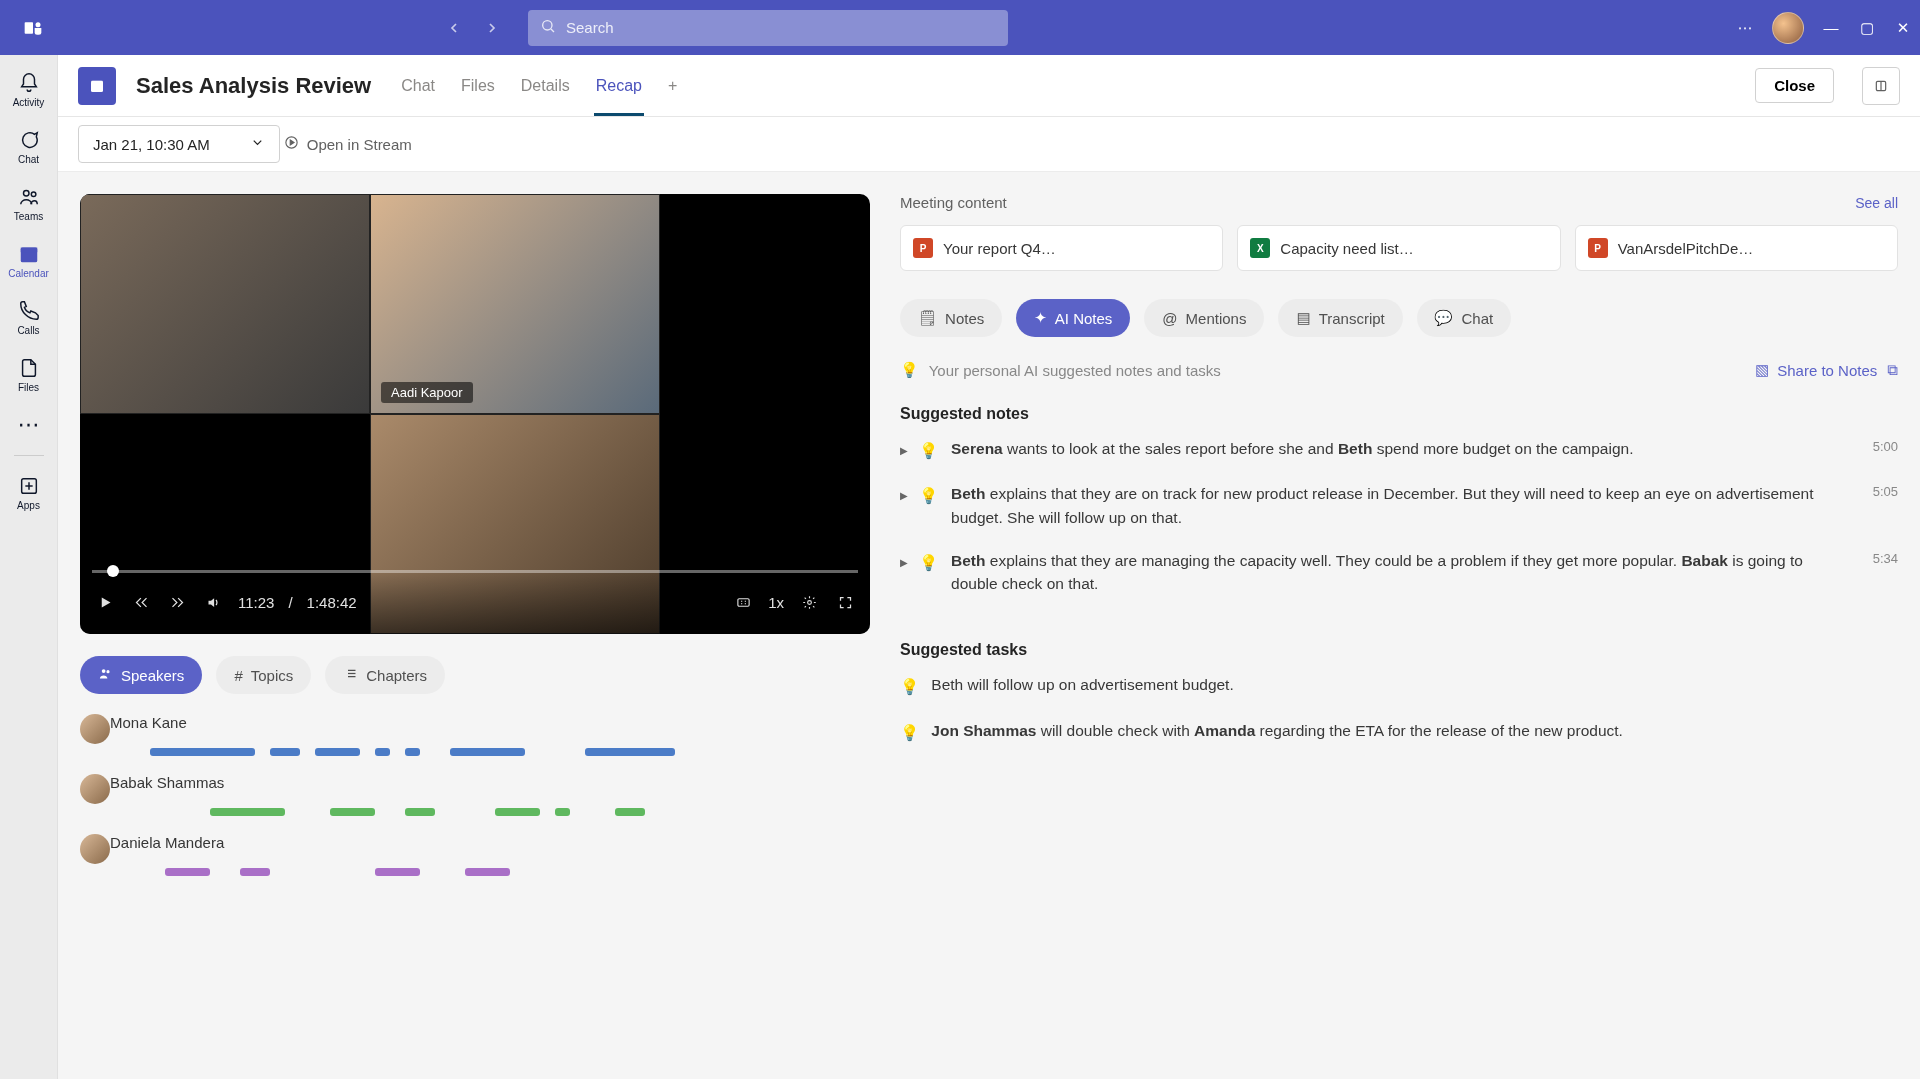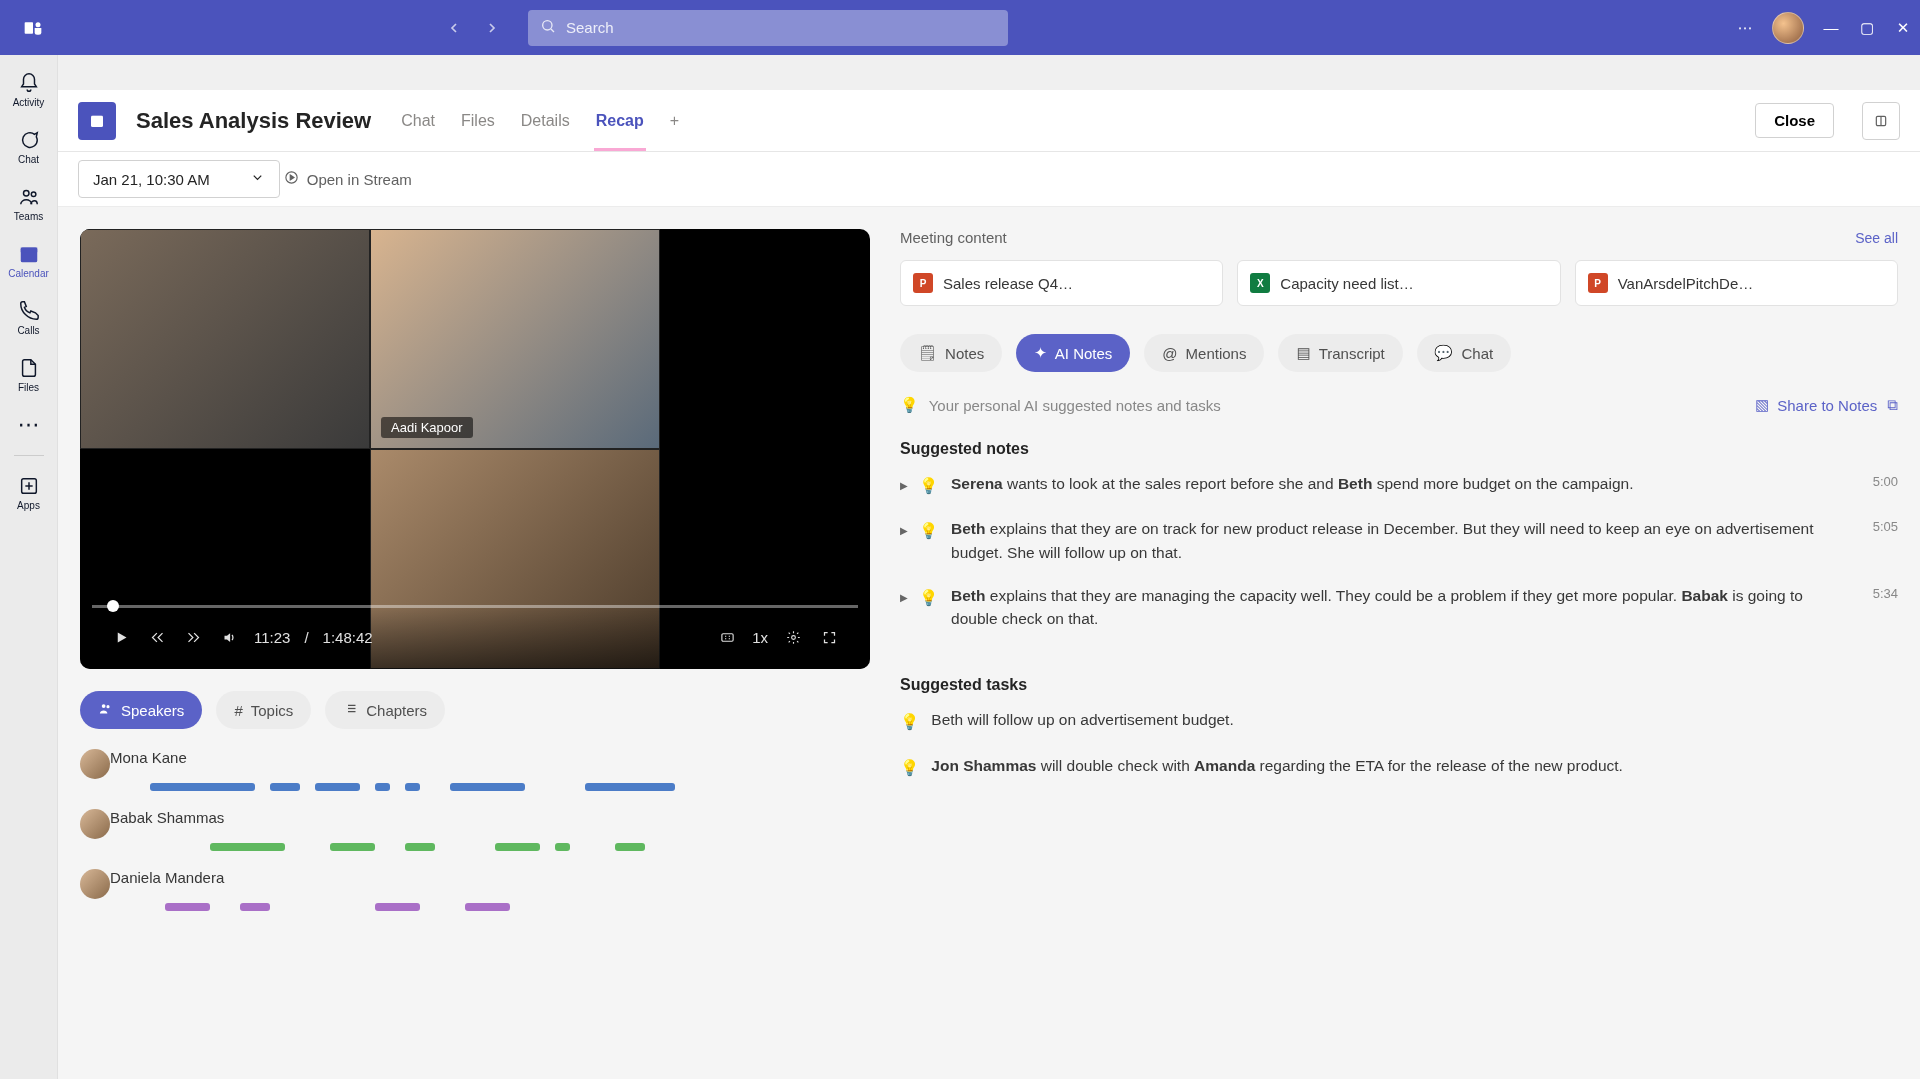--- a/index.html
+++ b/index.html
@@ -19,29 +19,29 @@
 
 
 .app { display: flex; height: calc(1079px - 55px); }
 .rail { width: 58px; background: #ebebeb; border-right: 1px solid #e0e0e0; display: flex; flex-direction: column; align-items: center; padding-top: 8px; gap: 4px; }
 .rail-item { width: 50px; display: flex; flex-direction: column; align-items: center; gap: 2px; padding: 8px 0; color: #0f172a; cursor: pointer; border-radius: 4px; }
 .rail-item.active { color: #4b53bc; }
 .rail-item .ico { font-size: 22px; width: 24px; height: 24px; display: flex; align-items: center; justify-content: center; }
 .rail-item .lbl { font-size: 10px; }
 .rail-sep { width: 30px; height: 1px; background: #ccc; margin: 6px 0; }
 
-.content { flex: 1; display: flex; flex-direction: column; background: #15803d; overflow: hidden; margin-top: 35px; }
+.content { flex: 1; display: flex; flex-direction: column; background: #15803d; overflow: hidden; }
 
 
 .hdr { height: 62px; display: flex; align-items: center; padding: 0 20px; gap: 20px; border-bottom: 1px solid #e6e6e6; background: #fff; }
 .hdr .meet-ico { width: 38px; height: 38px; background: #4b53bc; border-radius: 4px; display: flex; align-items: center; justify-content: center; color: white; font-size: 18px; }
 .hdr .title { font-size: 22px; font-weight: 700; color: #242424; }
 .hdr .tabs { display: flex; gap: 22px; margin-left: 8px; }
 .hdr .tab { font-size: 16px; color: #8a8886; cursor: pointer; padding: 18px 2px; }
-.hdr .tab.active { color: #4b53bc; border-bottom: 3px solid #f9a8d4; margin-bottom: -3px; font-weight: bold; }
+.hdr .tab.active { color: #4b53bc; border-bottom: 3px solid #0c4a6e; margin-bottom: -3px; }
 .hdr .close-btn { margin-left: auto; padding: 8px 18px; border: 1px solid #d1d1d1; border-radius: 4px; background: white; font-size: 15px; cursor: pointer; font-weight: 600; }
 .hdr .sq-btn { width: 38px; height: 38px; border: 1px solid #d1d1d1; border-radius: 4px; display: flex; align-items: center; justify-content: center; color: #616161; cursor: pointer; margin-left: 8px; }
 
 
 .subhdr { height: 55px; display: flex; align-items: center; padding: 0 20px; gap: 4px; background: #fff; border-bottom: 1px solid #ececec; }
 .date-pick { height: 38px; border: 1px solid #d1d1d1; border-radius: 4px; padding: 0 14px; display: flex; align-items: center; gap: 40px; font-size: 15px; color: #242424; cursor: pointer; }
 .link-btn { display: flex; align-items: center; gap: 8px; color: #616161; font-size: 15px; cursor: pointer; }
 
 
 .cols { flex: 1; display: flex; padding: 22px; gap: 30px; overflow: hidden; background: #f5f5f5; }
@@ -57,21 +57,21 @@
 .tile .face { width: 100%; height: 100%; }
 .tile .name-tag { position: absolute; left: 10px; bottom: 10px; background: rgba(0,0,0,0.55); color: #fff; font-size: 13px; padding: 3px 10px; border-radius: 3px; }
 .tile.t1 .face { background: linear-gradient(135deg,#c89a6a 0%,#6b4a2e 40%,#3a2a1a 100%); }
 .tile.t2 .face { background: linear-gradient(135deg,#d8b48f,#5a6a7a); }
 .tile.t3 .face { background: linear-gradient(135deg,#7a6a5a,#3a3a3a); }
 .tile.t4 .face { background: linear-gradient(135deg,#aa8a6a,#4a3a2a); }
 .tile.t5 .face { background: linear-gradient(135deg,#dac8b8,#9a7a5a); }
 .tile.t6 .face { background: linear-gradient(135deg,#b89a7a,#7a5a3a); }
 .tile.t7 .face { background: linear-gradient(135deg,#c8a888,#6a4a3a); }
 .tile .name-tag.top { top: 10px; bottom: auto; }
-.video-controls { position: absolute; left: 0; right: 0; bottom: 0; height: 64px; display: flex; align-items: center; padding: 0 30px; gap: 14px; color: #e0e0e0; font-size: 15px; background: linear-gradient(to top, rgba(0,0,0,0.55), rgba(0,0,0,0)); }
+.video-controls { position: absolute; left: 0; right: 0; bottom: 0; height: 64px; display: flex; align-items: center; padding: 0 14px; gap: 14px; color: #e0e0e0; font-size: 15px; background: linear-gradient(to top, rgba(0,0,0,0.55), rgba(0,0,0,0)); }
 .video-controls .scrub { position: absolute; top: 0; left: 12px; right: 12px; height: 3px; background: rgba(255,255,255,0.4); }
 .video-controls .scrub .dot { position: absolute; left: 2%; top: -5px; width: 12px; height: 12px; border-radius: 50%; background: #fff; }
 .vc-ico { width: 22px; height: 22px; display: flex; align-items: center; justify-content: center; cursor: pointer; }
 .vc-right { margin-left: auto; display: flex; gap: 14px; align-items: center; }
 
 
 .recap-tabs { display: flex; gap: 14px; margin-top: 22px; }
 .pill { display: flex; align-items: center; gap: 8px; padding: 10px 18px; border-radius: 22px; background: #ececec; color: #505050; font-size: 15px; cursor: pointer; }
 .pill.active { background: #5b62c7; color: #fff; }
 
@@ -405,21 +405,21 @@
       </div>
 
       <div class="right">
         <div class="content-row">
           <div class="sec-title">Meeting content</div>
           <div class="see-all">See all</div>
         </div>
         <div class="file-chips">
           <div class="file-chip">
               <div class="fi pp">P</div>
-              <span>Sales release Q4…</span>
+              <span>Your report Q4…</span>
             </div>
           <div class="file-chip">
               <div class="fi xl">X</div>
               <span>Capacity need list…</span>
             </div>
           <div class="file-chip">
               <div class="fi pp">P</div>
               <span>VanArsdelPitchDe…</span>
             </div>
         </div>

